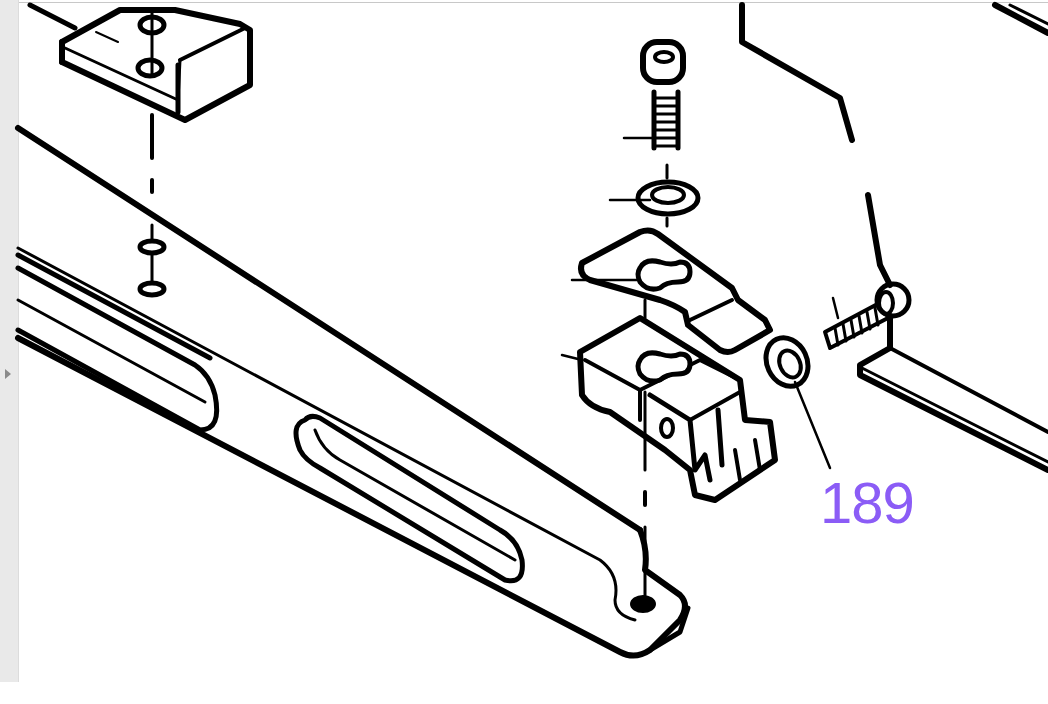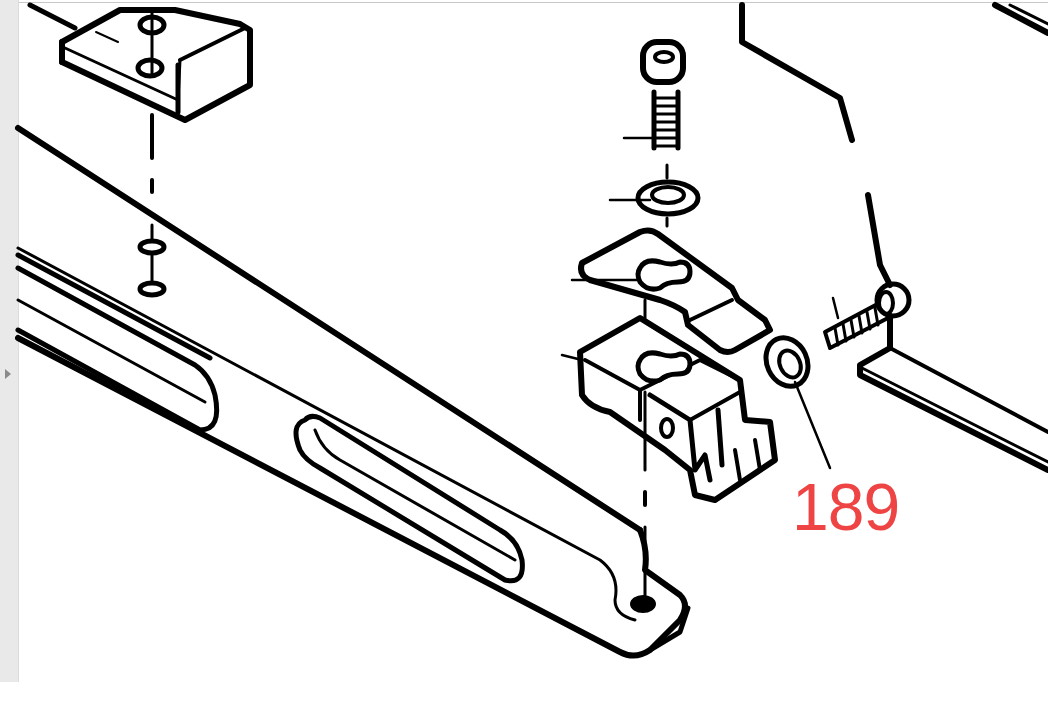--- a/index.html
+++ b/index.html
@@ -2,21 +2,21 @@
 <html><head>
   <meta charset="utf-8">
   <style>
     html, body { margin: 0; padding: 0; background: #ffffff; }
     body { width: 1048px; height: 704px; position: relative; overflow: hidden; font-family: "Liberation Sans", sans-serif; }
     .top-rule { position: absolute; left: 0; top: 2px; width: 1048px; height: 1px; background: #c8c8c8; }
     .side-panel { position: absolute; left: 0; top: 0; width: 18px; height: 682px; background: #e9e9e9; border-right: 1px solid #dcdcdc; }
     .side-toggle { position: absolute; left: 5px; top: 369px; width: 0; height: 0; border-top: 5px solid transparent; border-bottom: 5px solid transparent; border-left: 6px solid #8a8a8a; cursor: pointer; }
     .canvas { position: absolute; left: 19px; top: 3px; width: 1029px; height: 679px; }
     .canvas svg { position: absolute; left: -19px; top: -3px; }
-    .callout-label { position: absolute; left: 792px; top: 474px; font-size: 66px; line-height: 1; color: #ef4444; letter-spacing: -1px; }
+    .callout-label { position: absolute; left: 820px; top: 474px; font-size: 58px; line-height: 1; color: #8b5cf6; letter-spacing: -1px; }
   </style>
 </head>
 <body>
 
 <div class="top-rule"></div>
 
 <div class="side-panel">
   <div class="side-toggle"></div>
 </div>
 

